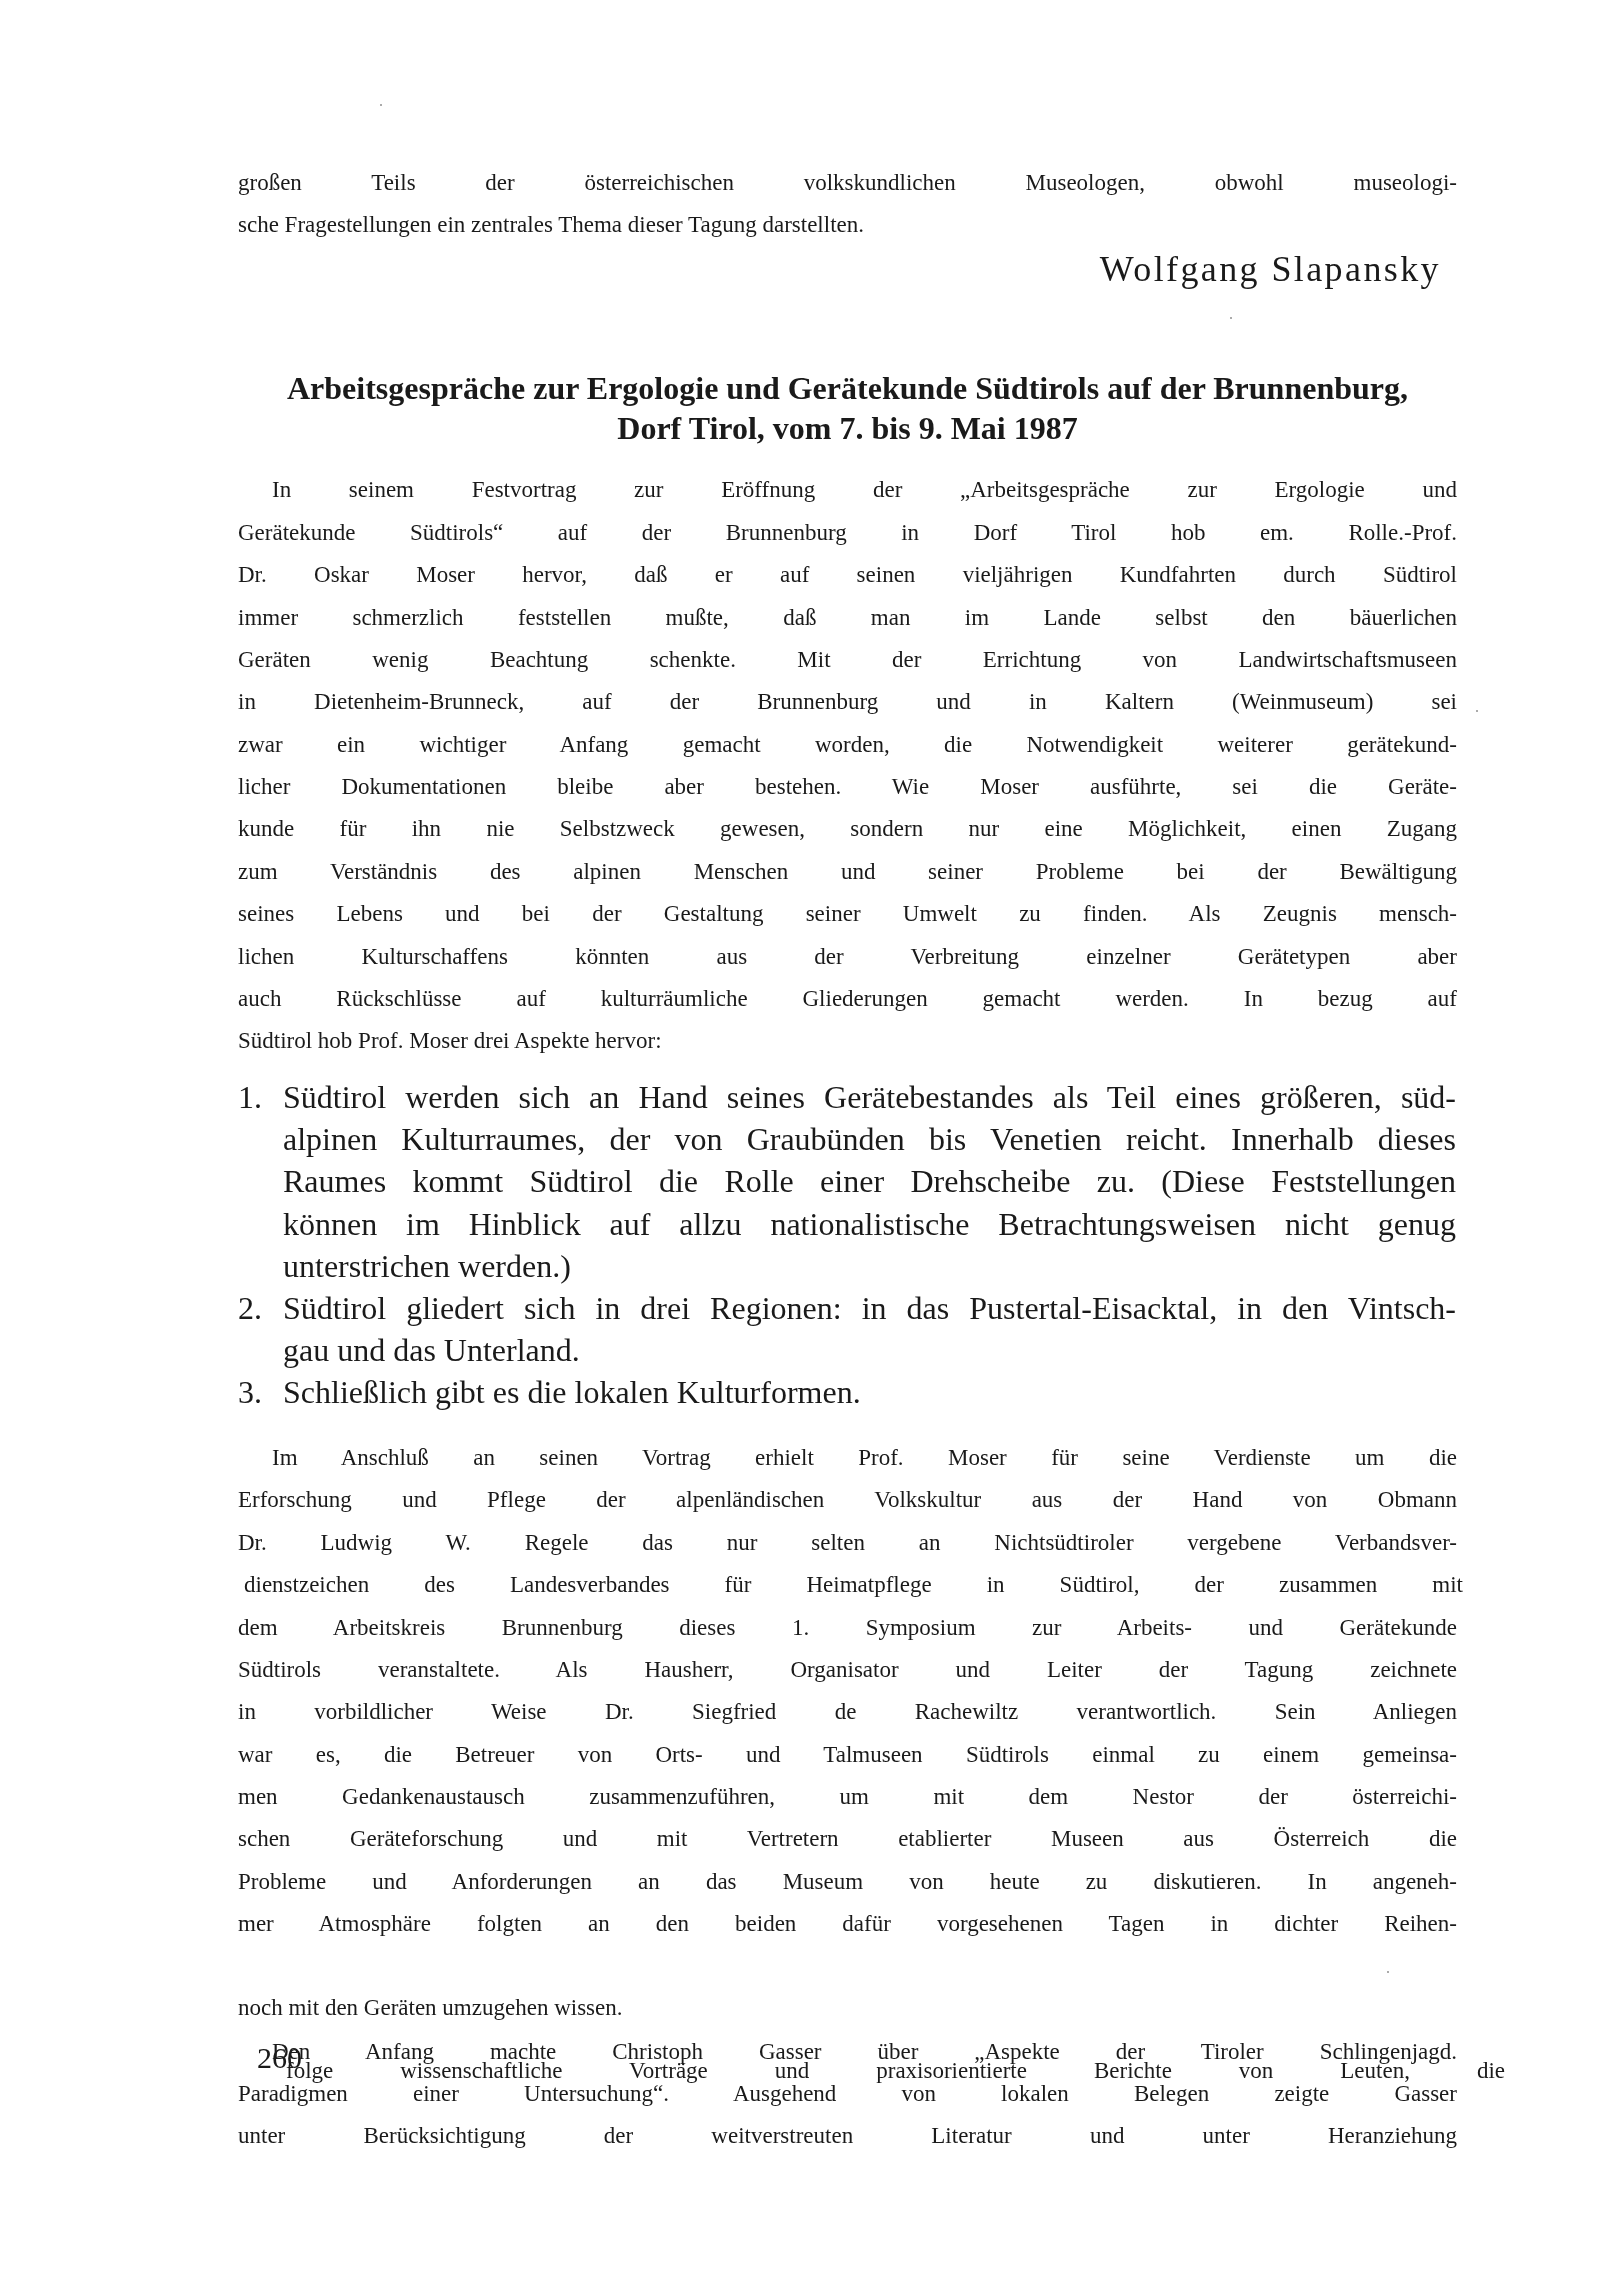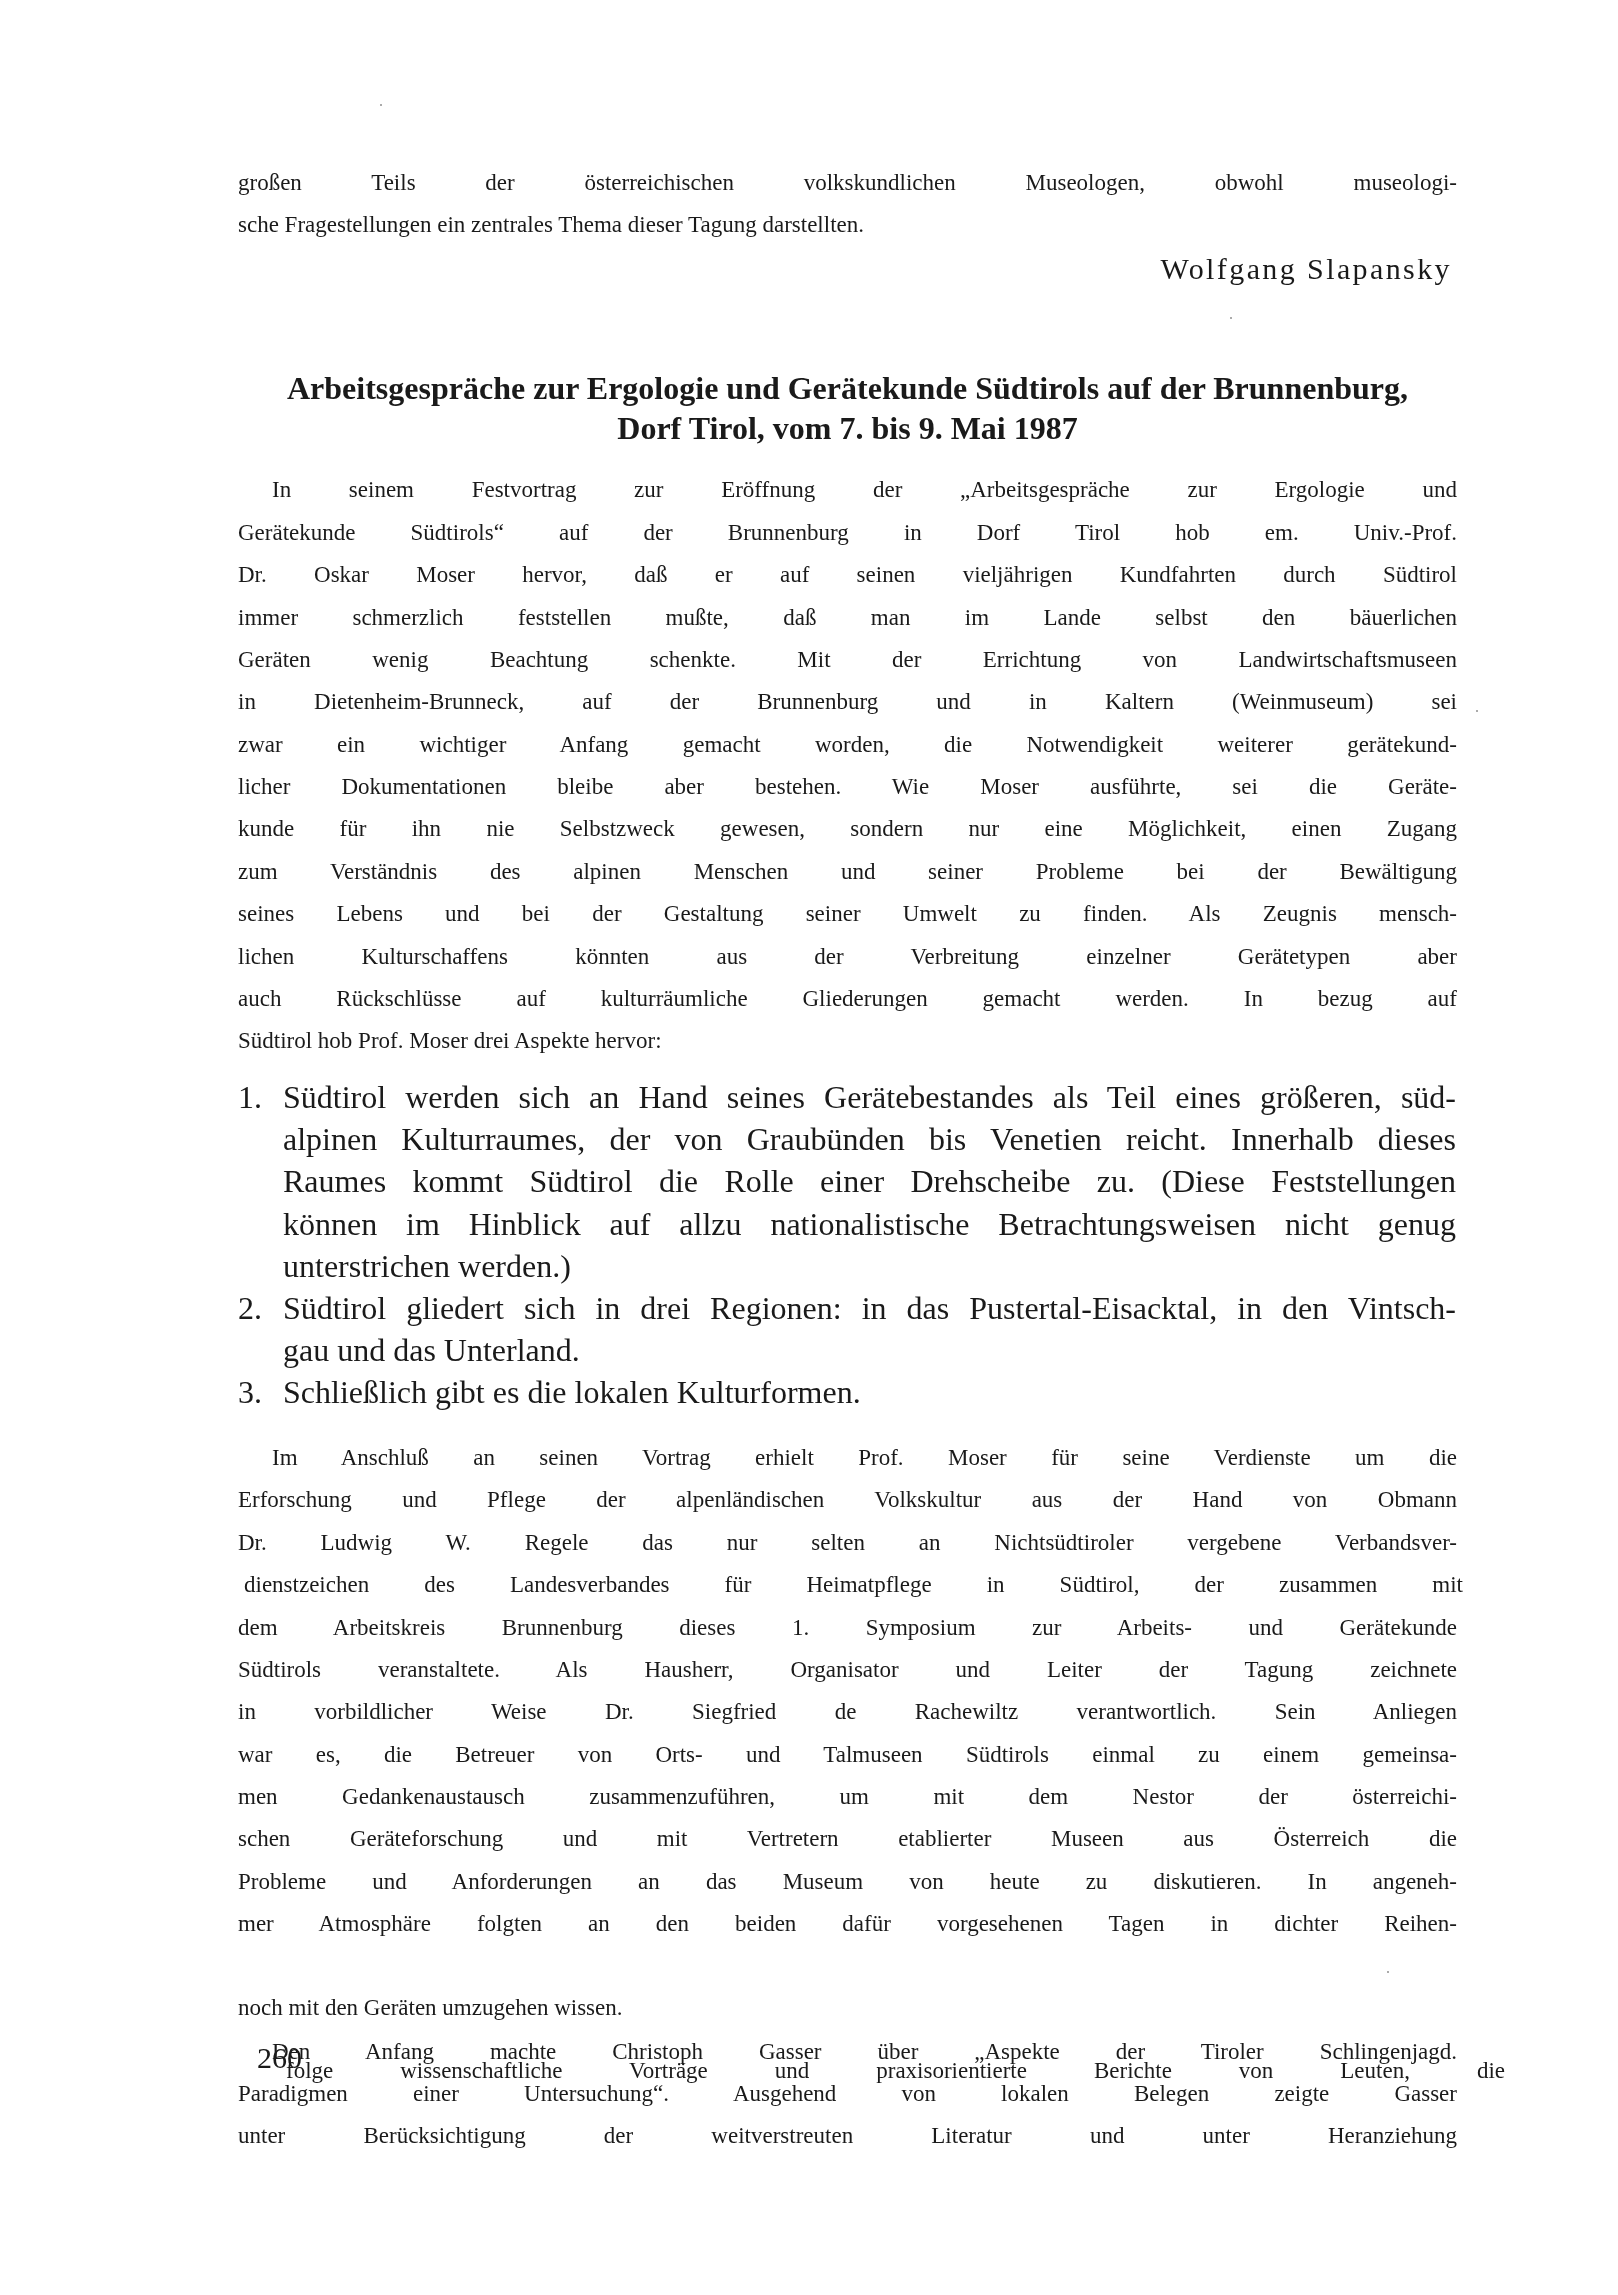--- a/index.html
+++ b/index.html
@@ -34,24 +34,24 @@
     }
     .line.last {
       text-align-last: left;
     }
     .line.indent {
       left: 34px;
       width: 1185px;
     }
     .signature {
       position: absolute;
-      right: 5px;
+      right: 16px;
       width: auto;
       left: auto;
-      font-size: 30px;
+      font-size: 36px;
       line-height: 42px;
       letter-spacing: 2.4px;
       white-space: nowrap;
     }
     .heading {
       position: absolute;
       left: 0;
       width: 1219px;
       font-family: "Liberation Serif", "DejaVu Serif", serif;
       font-weight: bold;
@@ -102,21 +102,21 @@
 <div class="page">
 
   <div class="line" style="top:0px;">großen Teils der österreichischen volkskundlichen Museologen, obwohl museologi-</div>
   <div class="line last" style="top:42px;">sche Fragestellungen ein zentrales Thema dieser Tagung darstellten.</div>
   <div class="line signature" style="top:86px;">Wolfgang Slapansky</div>
 
   <div class="heading" style="top:206px;">Arbeitsgespräche zur Ergologie und Gerätekunde Südtirols auf der Brunnenburg,</div>
   <div class="heading" style="top:246px;">Dorf Tirol, vom 7. bis 9. Mai 1987</div>
 
   <div class="line indent" style="top:307px;">In seinem Festvortrag zur Eröffnung der „Arbeitsgespräche zur Ergologie und</div>
-  <div class="line" style="top:350px;">Gerätekunde Südtirols“ auf der Brunnenburg in Dorf Tirol hob em. Univ.-Prof.</div>
+  <div class="line" style="top:350px;">Gerätekunde Südtirols“ auf der Brunnenburg in Dorf Tirol hob em. Rolle.-Prof.</div>
   <div class="line" style="top:392px;">Dr. Oskar Moser hervor, daß er auf seinen vieljährigen Kundfahrten durch Südtirol</div>
   <div class="line" style="top:435px;">immer schmerzlich feststellen mußte, daß man im Lande selbst den bäuerlichen</div>
   <div class="line" style="top:477px;">Geräten wenig Beachtung schenkte. Mit der Errichtung von Landwirtschaftsmuseen</div>
   <div class="line" style="top:519px;">in Dietenheim-Brunneck, auf der Brunnenburg und in Kaltern (Weinmuseum) sei</div>
   <div class="line" style="top:562px;">zwar ein wichtiger Anfang gemacht worden, die Notwendigkeit weiterer gerätekund-</div>
   <div class="line" style="top:604px;">licher Dokumentationen bleibe aber bestehen. Wie Moser ausführte, sei die Geräte-</div>
   <div class="line" style="top:646px;">kunde für ihn nie Selbstzweck gewesen, sondern nur eine Möglichkeit, einen Zugang</div>
   <div class="line" style="top:689px;">zum Verständnis des alpinen Menschen und seiner Probleme bei der Bewältigung</div>
   <div class="line" style="top:731px;">seines Lebens und bei der Gestaltung seiner Umwelt zu finden. Als Zeugnis mensch-</div>
   <div class="line" style="top:774px;">lichen Kulturschaffens könnten aus der Verbreitung einzelner Gerätetypen aber</div>

